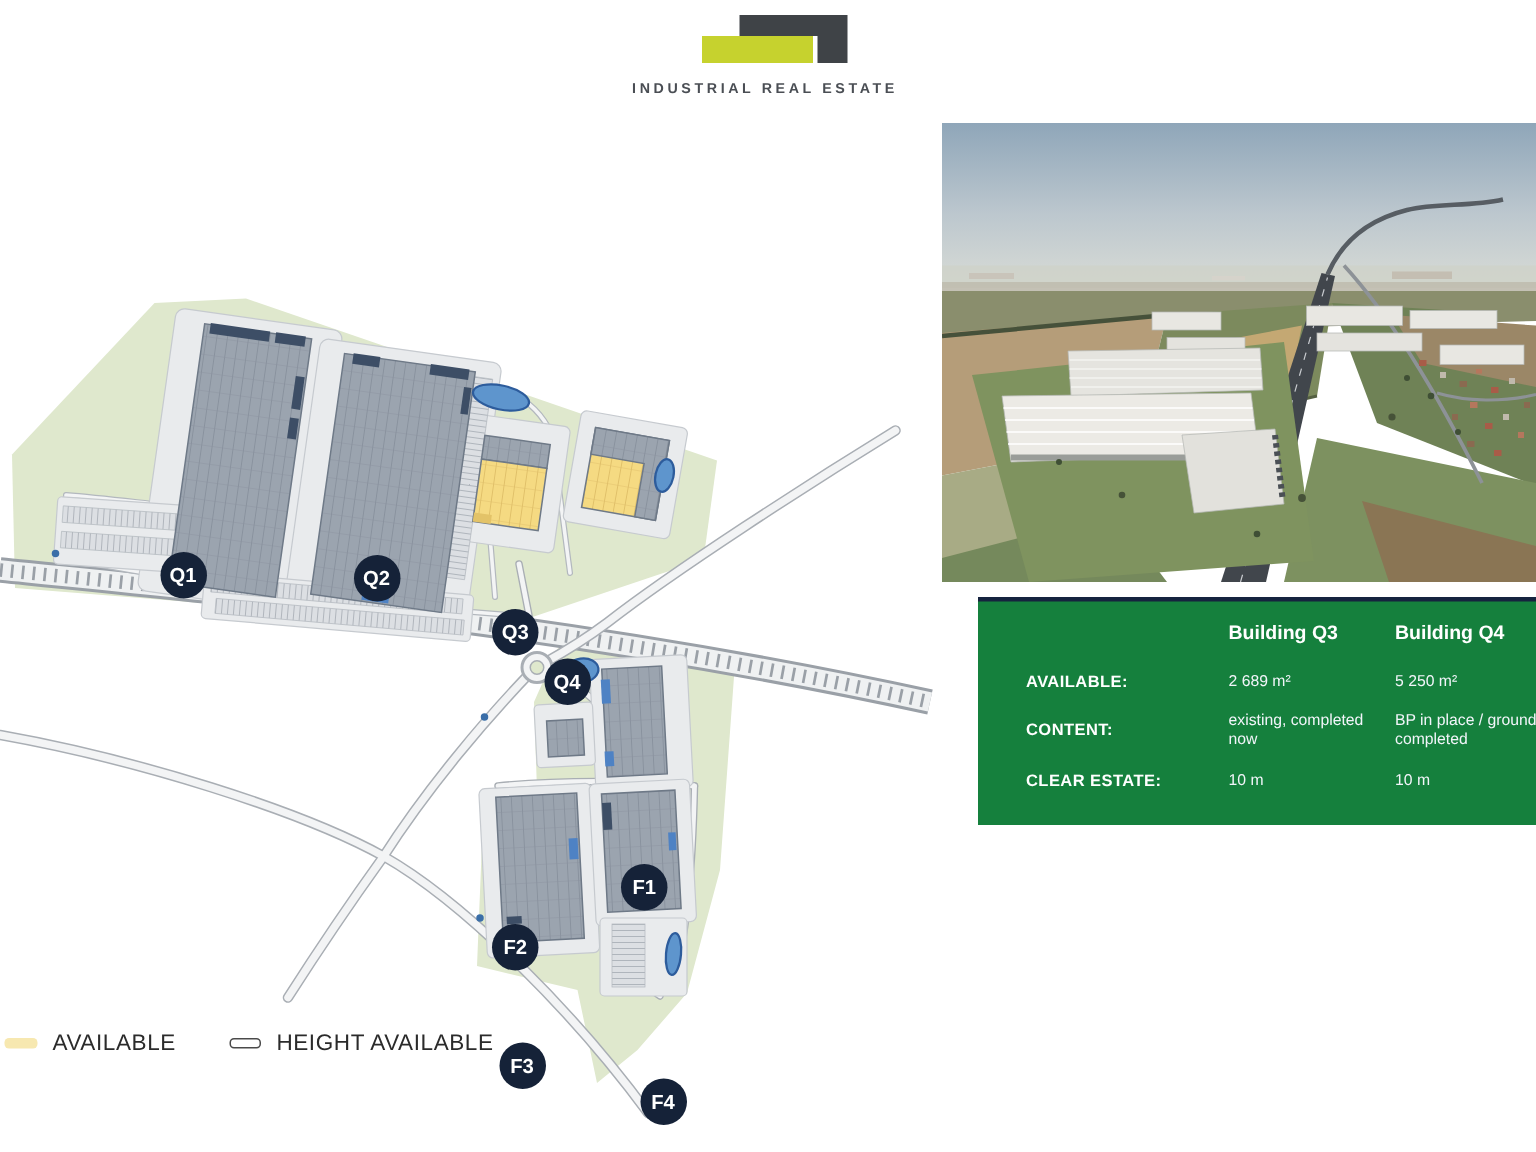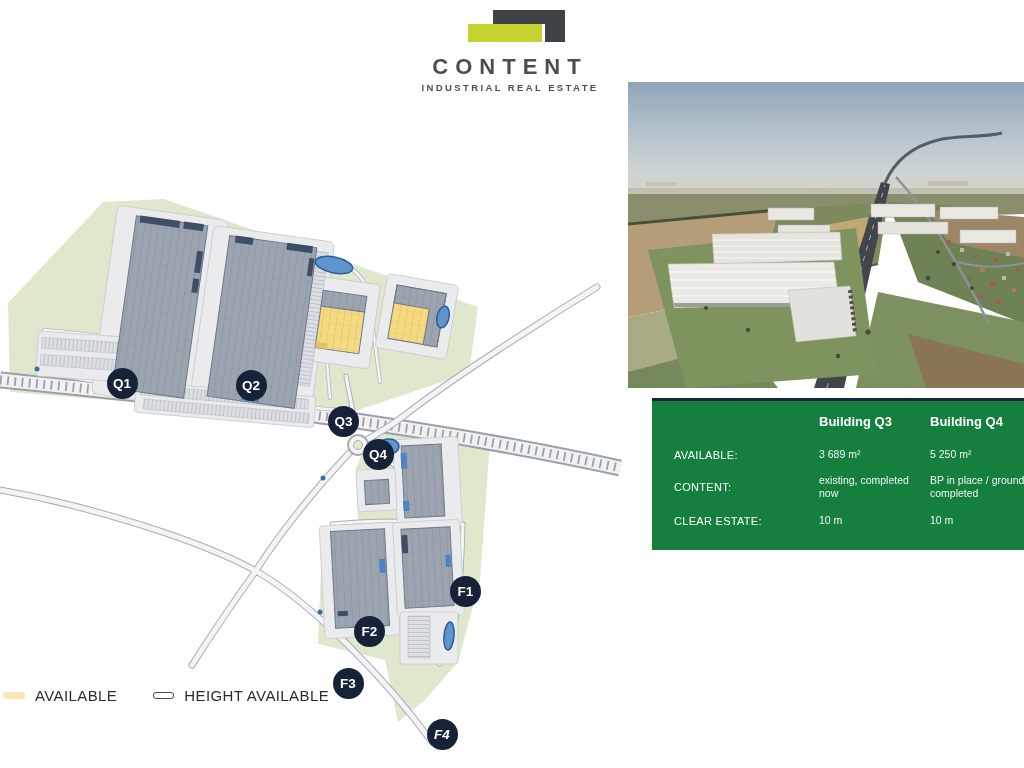--- a/index.html
+++ b/index.html
@@ -16,21 +16,21 @@
   .map-label{position:absolute;width:31px;height:31px;border-radius:50%;background:#152238;
              color:#ffffff;font-size:13.5px;font-weight:bold;display:flex;align-items:center;
              justify-content:center;}
   
   #photo{position:absolute;left:628px;top:82px;width:396px;height:306px;overflow:hidden;}
   
   #spec-table{position:absolute;left:652px;top:398px;width:398px;height:152px;
               background:#15803d;border-top:3px solid #16233f;color:#ffffff;
               display:grid;grid-template-columns:167px 111px 130px;
               grid-template-rows:40px 27px 37px 31px;align-items:center;box-sizing:border-box;}
-  #spec-table .rowlabel{padding-left:22px;font-size:11px;font-weight:normal;letter-spacing:.3px;}
+  #spec-table .rowlabel{padding-left:32px;font-size:11px;font-weight:bold;letter-spacing:.3px;}
   #spec-table .colhead{font-size:13px;font-weight:bold;}
   #spec-table .val{font-size:10.5px;color:#f2f5fa;line-height:1.15;padding-right:4px;}
   
   #legend{position:absolute;left:3px;top:687px;display:flex;align-items:center;}
   .legend-item{display:flex;align-items:center;margin-right:36px;}
   .legend-swatch{width:22px;height:7px;border-radius:3px;margin-right:10px;}
   .legend-swatch.planned{background:#ffffff;border:1.6px solid #4a4a4a;width:19px;height:5px;}
   .legend-text{font-size:15px;color:#2b2b2b;letter-spacing:.4px;}
 </style>
 </head>
@@ -38,21 +38,20 @@
 
 <div id="stage">
 
   <div class="logo">
     <div class="logo-mark">
       <svg width="140" height="44" viewBox="0 0 140 44">
         <path d="M53,2 H125 V34 H105 V16 H53 Z" fill="#3f4347"></path>
         <rect x="28" y="16" width="74" height="18" fill="#c6d22e"></rect>
       </svg>
     </div>
-    <div class="logo-title">CONTENT</div>
     <div class="logo-sub">INDUSTRIAL REAL ESTATE</div>
   </div>
 
   <svg id="siteplan" width="622" height="600" viewBox="0 150 622 600">
     <defs>
       <pattern id="gGrid" width="7" height="12" patternUnits="userSpaceOnUse">
         <rect width="7" height="12" fill="#9ba4af"></rect>
         <path d="M0,0 V12" stroke="#828b97" stroke-width="0.9"></path>
         <path d="M0,0 H7" stroke="#8a929e" stroke-width="0.6"></path>
       </pattern>
@@ -231,24 +230,24 @@
       <circle cx="358" cy="445" r="10" fill="#f3f4f5" stroke="#a9aeb4" stroke-width="2"></circle>
       <circle cx="358" cy="445" r="4.5" fill="#dfe8cd" stroke="#a9aeb4" stroke-width="1"></circle>
     </g>
   </svg>
 
   <div id="labels-layer">
       <div class="map-label" style="left: 106.5px; top: 367.5px;">Q1</div>
       <div class="map-label" style="left: 235.5px; top: 369.5px;">Q2</div>
       <div class="map-label" style="left: 328px; top: 405.5px;">Q3</div>
       <div class="map-label" style="left: 362.5px; top: 439px;">Q4</div>
-      <div class="map-label" style="left: 450px; top: 575.5px;">F1</div>
-      <div class="map-label" style="left: 354px; top: 615.5px;">F2</div>
-      <div class="map-label" style="left: 332.5px; top: 668px;">F3</div>
-      <div class="map-label" style="left: 426.5px; top: 718.5px; font-style: italic;">F4</div>
+      <div class="map-label" style="left: 414px; top: 575.5px;">F1</div>
+      <div class="map-label" style="left: 328px; top: 615.5px;">F2</div>
+      <div class="map-label" style="left: 332.5px; top: 695px;">F3</div>
+      <div class="map-label" style="left: 426.5px; top: 718.5px;">F4</div>
     </div>
 
   <div id="photo">
     <svg width="396" height="306" viewBox="0 0 396 306">
       <defs>
         <linearGradient id="sky" x1="0" y1="0" x2="0" y2="1">
           <stop offset="0" stop-color="#8fa6b9"></stop>
           <stop offset="0.55" stop-color="#bcc7ce"></stop>
           <stop offset="1" stop-color="#d9dcd6"></stop>
         </linearGradient>
@@ -325,21 +324,21 @@
       </g>
     </svg>
   </div>
 
   <div id="spec-table">
     <div class="rowlabel"></div>
     <div class="colhead">Building Q3</div>
     <div class="colhead">Building Q4</div>
 
     <div class="rowlabel">AVAILABLE:</div>
-    <div class="val">3 689 m²</div>
+    <div class="val">2 689 m²</div>
     <div class="val">5 250 m²</div>
 
     <div class="rowlabel">CONTENT:</div>
     <div class="val">existing, completed now</div>
     <div class="val">BP in place / ground works completed</div>
 
     <div class="rowlabel">CLEAR ESTATE:</div>
     <div class="val">10 m</div>
     <div class="val">10 m</div>
   </div>

